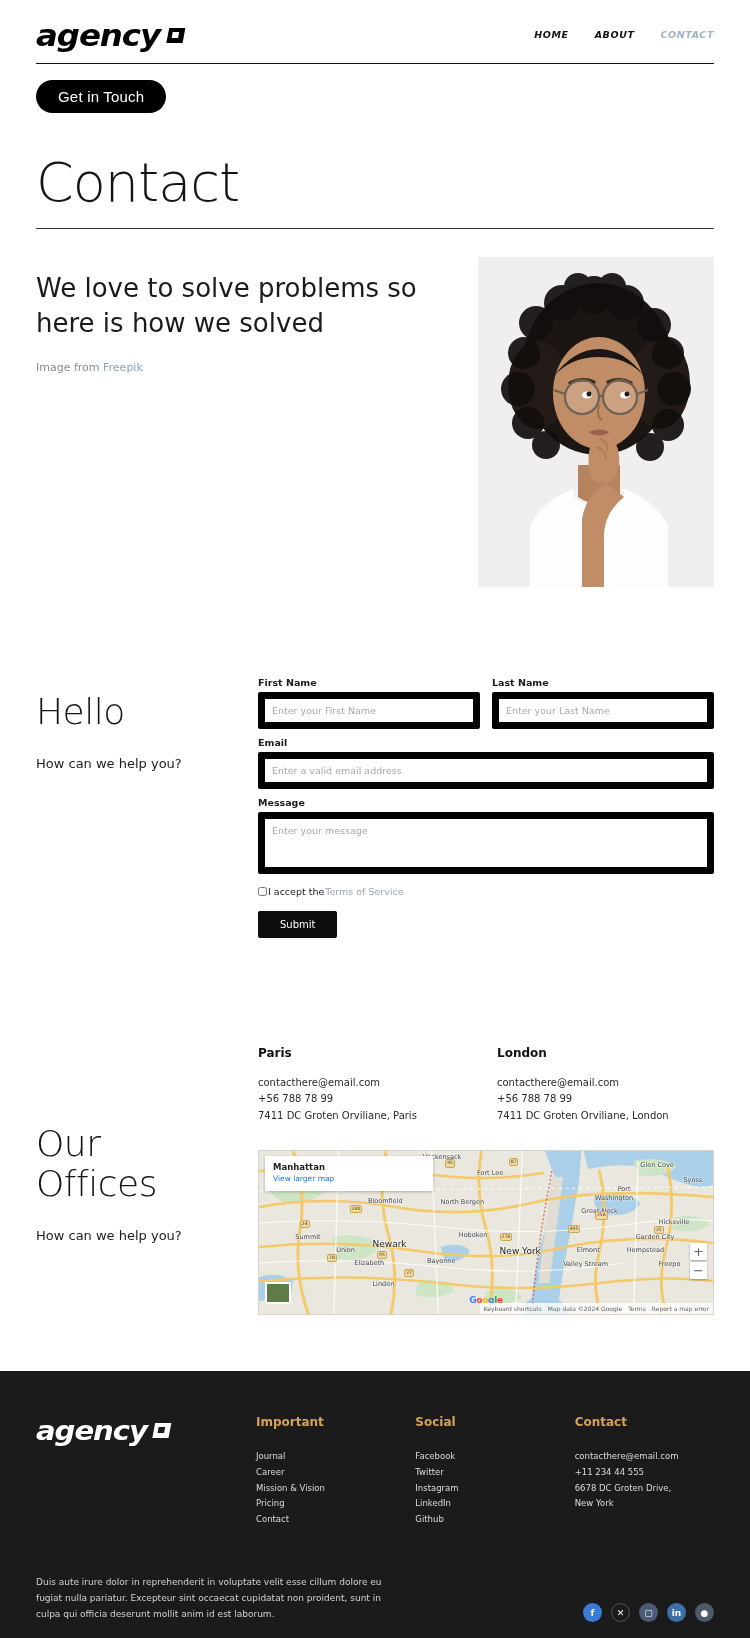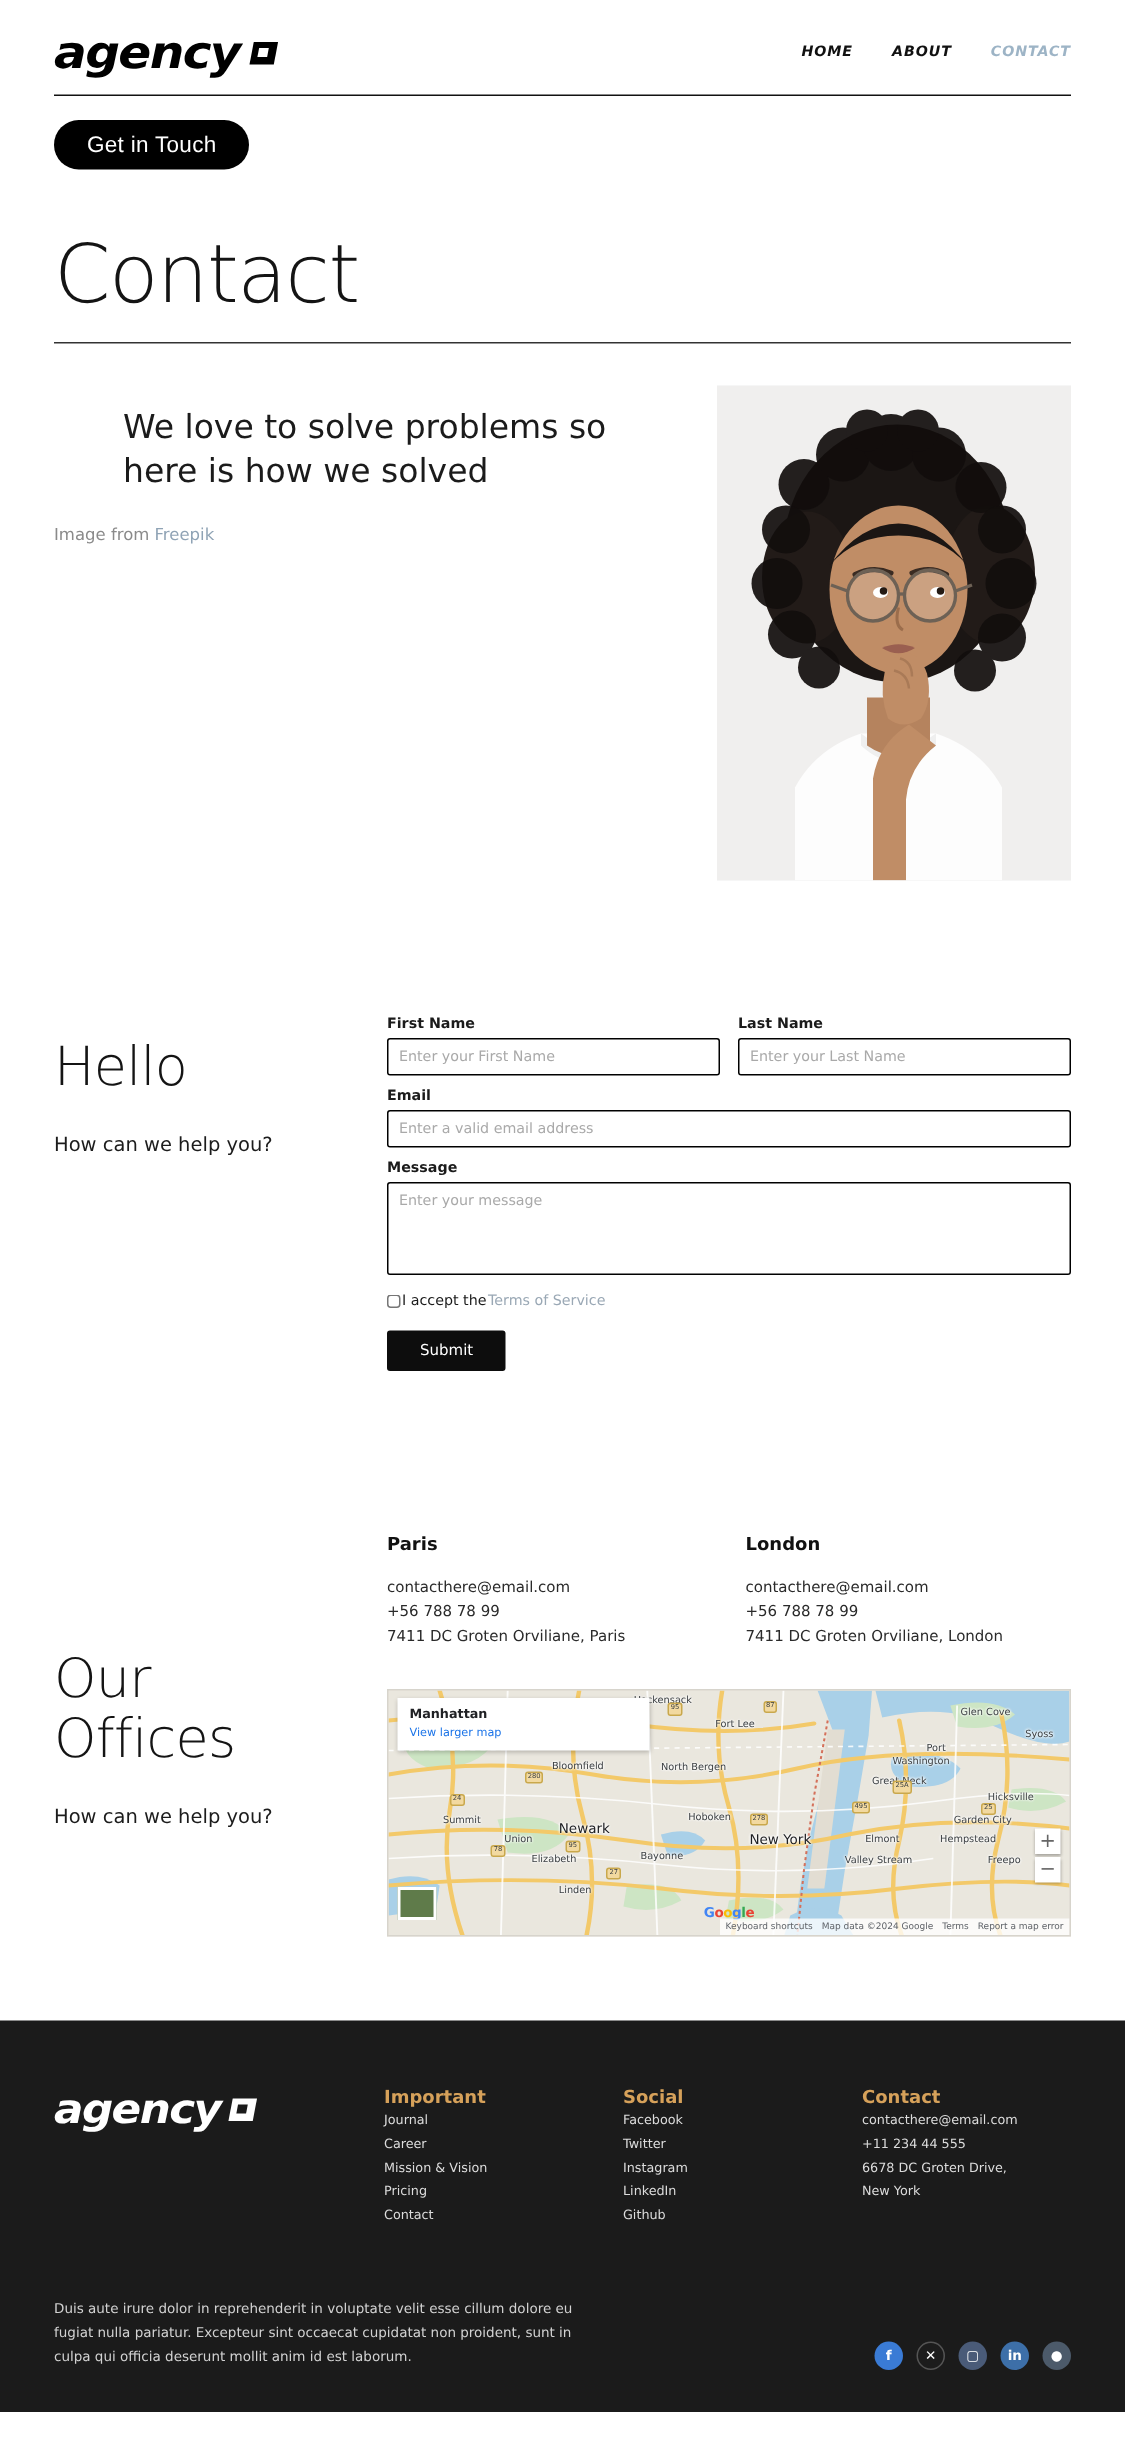--- a/index.html
+++ b/index.html
@@ -58,23 +58,22 @@
     line-height:1.05; color:#141414;
   }
   .title-rule { margin:16px 0 0 0; border:0; border-top:1px solid #333; }
 
   
   .hero {
     margin:28px 36px 0 36px; display:flex; gap:20px; align-items:flex-start;
   }
   .hero-left { flex:1; padding-top:14px; }
   .hero-head {
-    font-size:22px; font-weight:400; line-height:1.35; color:#1b1b1b;
+    font-size:26px; font-weight:400; line-height:1.35; color:#1b1b1b;
     max-width:390px;
-    margin-left:46px;
   }
   .hero-credit { margin-top:20px; font-size:11px; color:#8a8a8a; }
   .hero-credit a { color:#8fa3b5; text-decoration:none; }
   .hero-photo {
     width:236px; height:330px; flex:none; position:relative;
     background:#efefef; overflow:hidden;
   }
 
   
   .form-section {
@@ -84,21 +83,21 @@
   .h-big { font-size:36px; font-weight:300; color:#141414; letter-spacing:-.5px; }
   .h-sub { margin-top:24px; font-size:13px; color:#1c1c1c; font-weight:400; }
   .form-right { flex:1; }
   .row { display:flex; gap:12px; }
   .field { flex:1; margin-bottom:8px; }
   .field label {
     display:block; font-size:9.5px; font-weight:600; color:#1b1b1b;
     margin-bottom:4px;
   }
   .field input, .field textarea {
-    width:100%; border:1px solid #000000; background:#fff;
+    width:100%; border:7px solid #000000; background:#fff;
     font-family:"DejaVu Sans", sans-serif; font-size:9.5px;
     color:#333; padding:6px 7px; border-radius:2px;
   }
   .field input::placeholder, .field textarea::placeholder { color:#a9a9a9; }
   .field textarea { height:62px; resize:none; }
   .accept-row {
     display:flex; align-items:center; gap:1px; margin-top:3px;
     font-size:9.5px; color:#1b1b1b;
   }
   .accept-row input[type=checkbox]{ width:9px; height:9px; margin:0; }
@@ -177,21 +176,21 @@
   .footer-top { display:flex; gap:20px; }
   .footer-logo-col { width:200px; flex:none; }
   .footer-logo {
     font-weight:900; font-style:italic; font-size:27px; color:#fff;
     letter-spacing:-1px; display:flex; align-items:center; gap:6px;
     transform:scaleX(1.08); transform-origin:left center;
   }
   .footer-logo .logo-dot { background:#fff; }
   .footer-logo .logo-dot::after { background:#1b1b1b; }
   .fcol { flex:1; }
-  .fcol-title { color:#d6a15a; font-size:12px; font-weight:bold; margin-bottom:2px; }
+  .fcol-title { color:#d6a15a; font-size:12px; font-weight:bold; margin-bottom:20px; }
   .fcol-item { font-size:8.5px; color:#dcdcdc; line-height:1.85; }
   .footer-bottom { display:flex; align-items:flex-end; justify-content:space-between; margin-top:46px; }
   .legal { font-size:9px; color:#d2d2d2; line-height:1.8; max-width:370px; }
   .socials { display:flex; gap:9px; }
   .soc {
     width:19px; height:19px; border-radius:50%; background:#3a7bd5;
     display:flex; align-items:center; justify-content:center;
     color:#fff; font-size:9px; font-weight:bold;
   }
   .soc.x { background:#1c1c1c; border:1px solid #555; }

